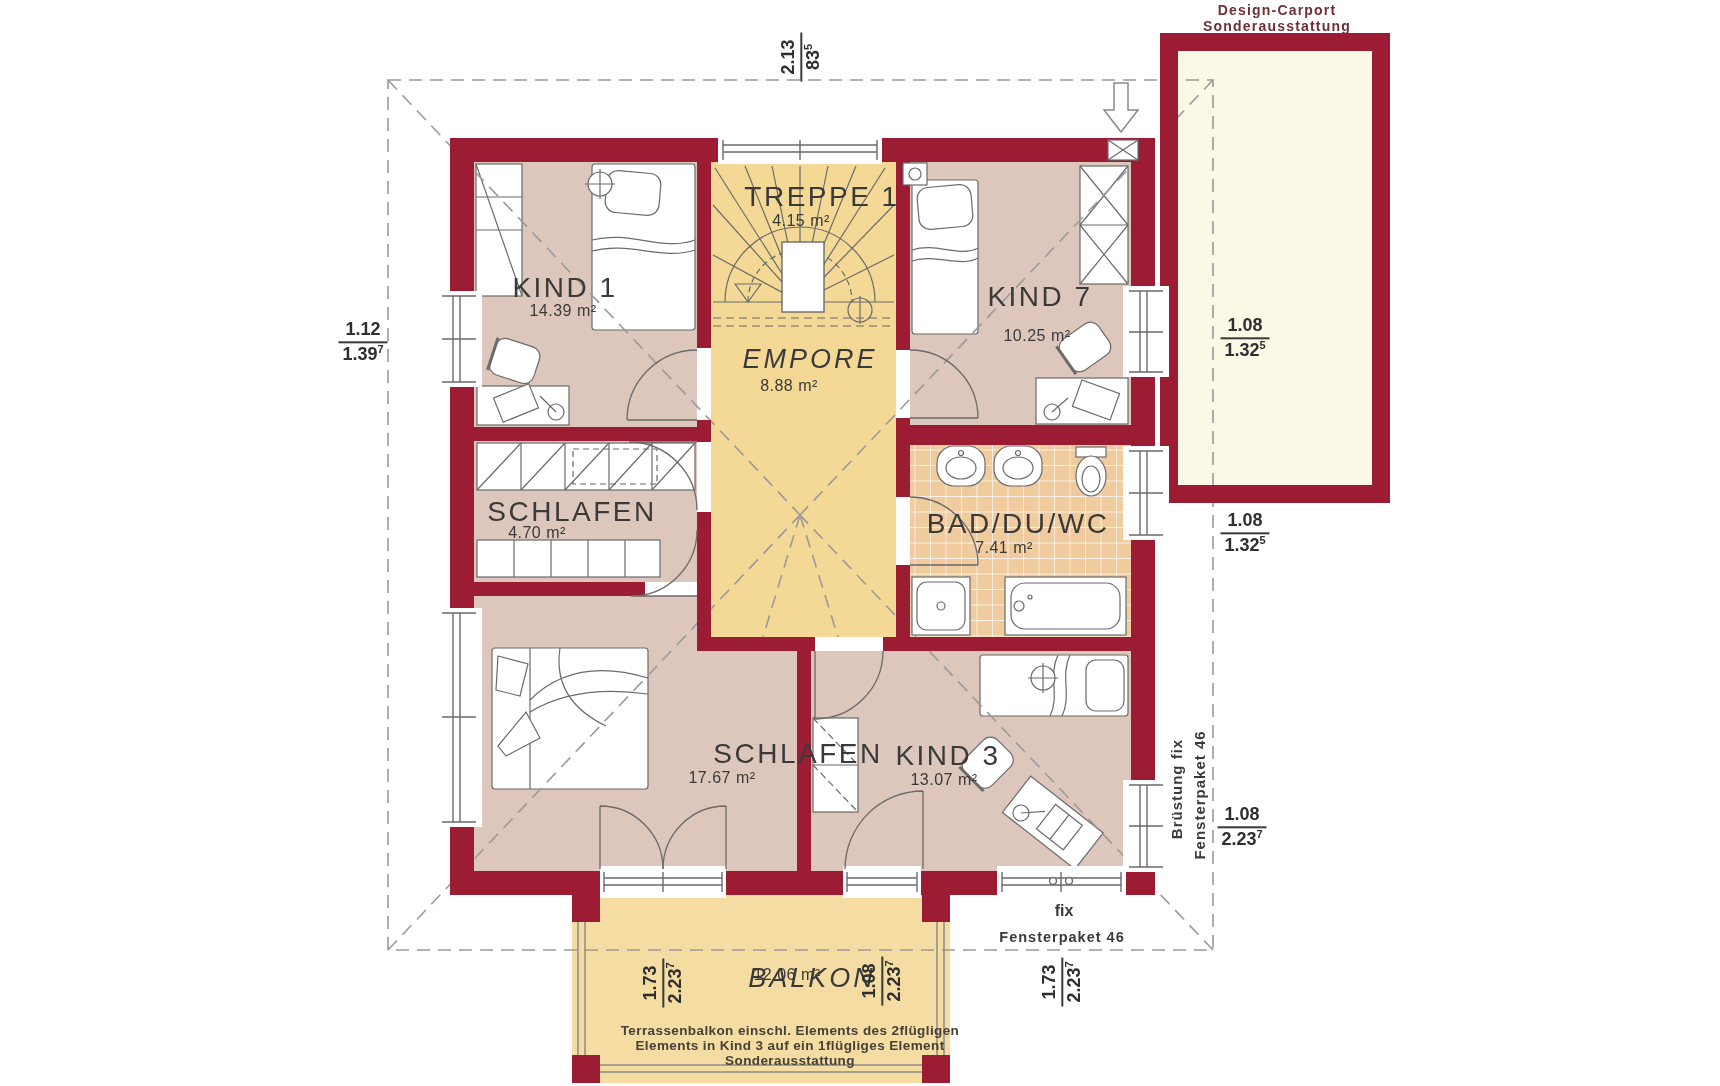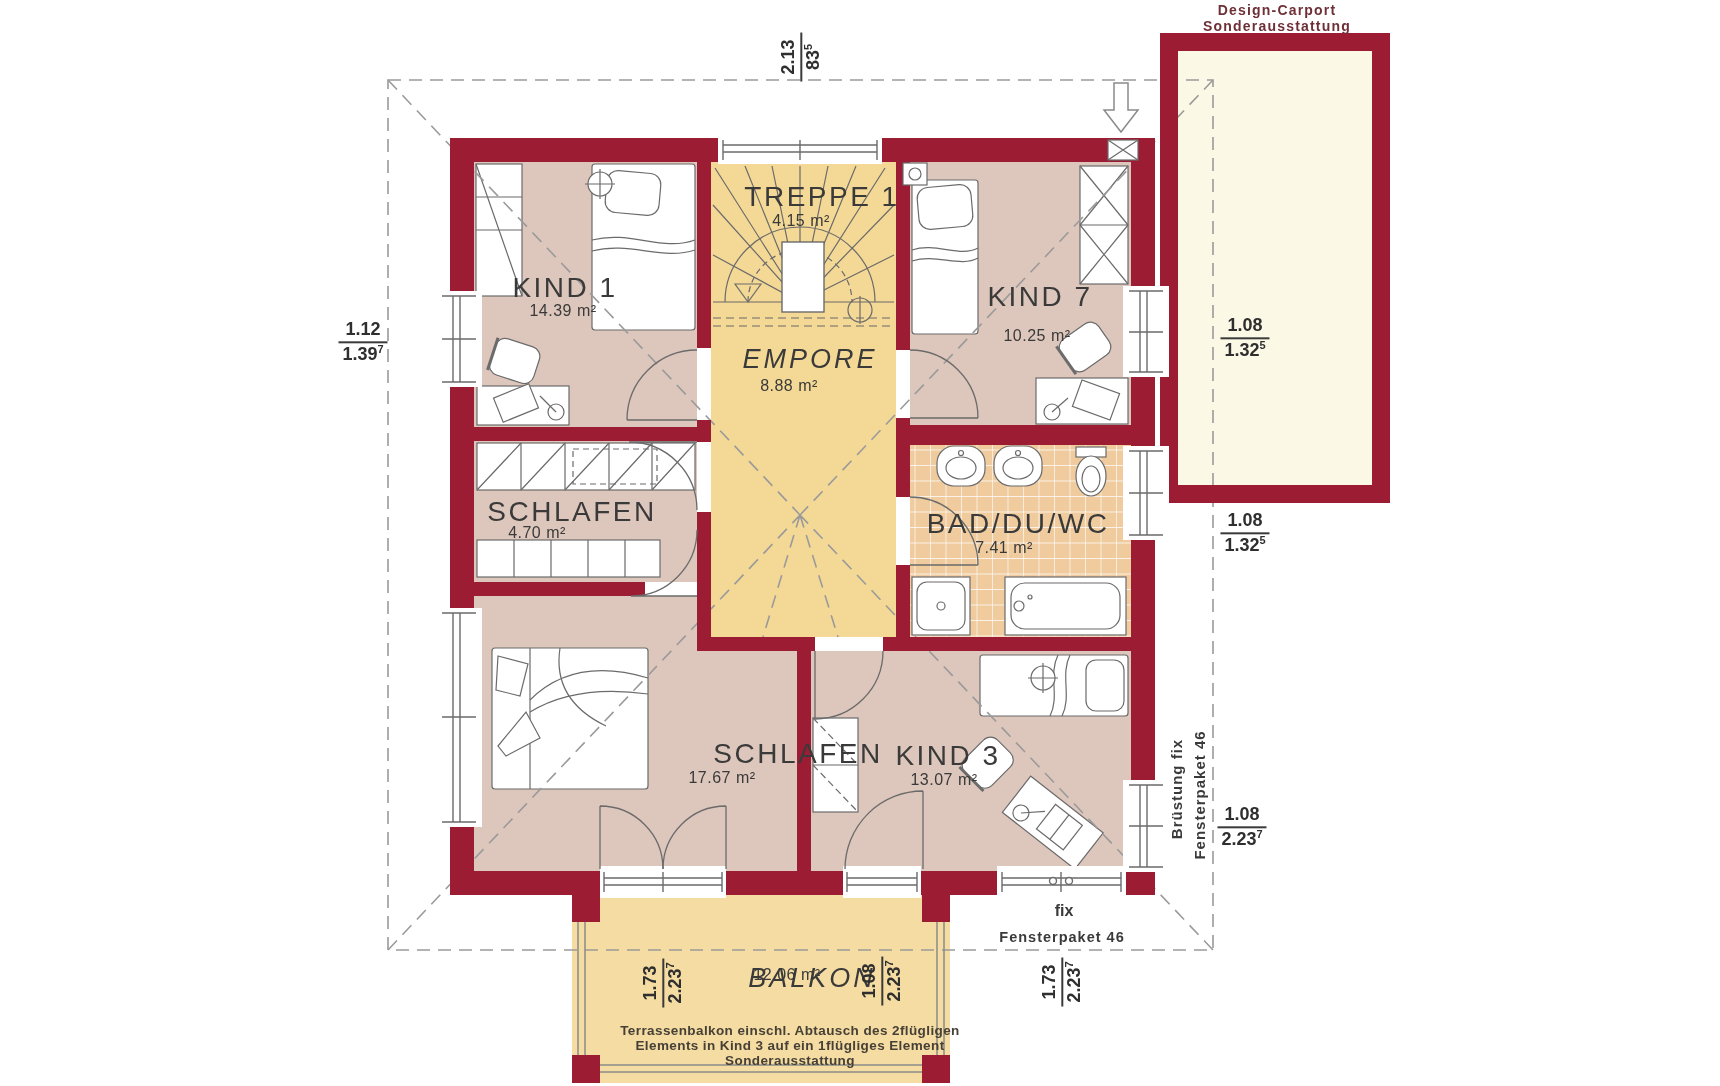--- a/index.html
+++ b/index.html
@@ -358,18 +358,18 @@
   <span class="dim-num">1.73</span>
   <span class="dim-den"><span>2.23</span><sup>7</sup></span>
 </div>
 
 <div class="lbl rot ann vert-lbl" style="left:1176px;top:789px">Brüstung fix</div>
 <div class="lbl rot ann vert-lbl" style="left:1199px;top:795px">Fensterpaket 46</div>
 <div class="lbl ann fix-lbl" style="left:1064px;top:911px">fix</div>
 <div class="lbl ann fp-lbl" style="left:1062px;top:937px">Fensterpaket 46</div>
 
 <div class="note" style="left:790px;top:1045px">
-  <div>Terrassenbalkon einschl. Abtausch des 2flügligen</div>
+  <div>Terrassenbalkon einschl. Elements des 2flügligen</div>
   <div>Elements in Kind 3 auf ein 1flügliges Element</div>
   <div>Sonderausstattung</div>
 </div>
 
 </div>
 
 </body></html>

